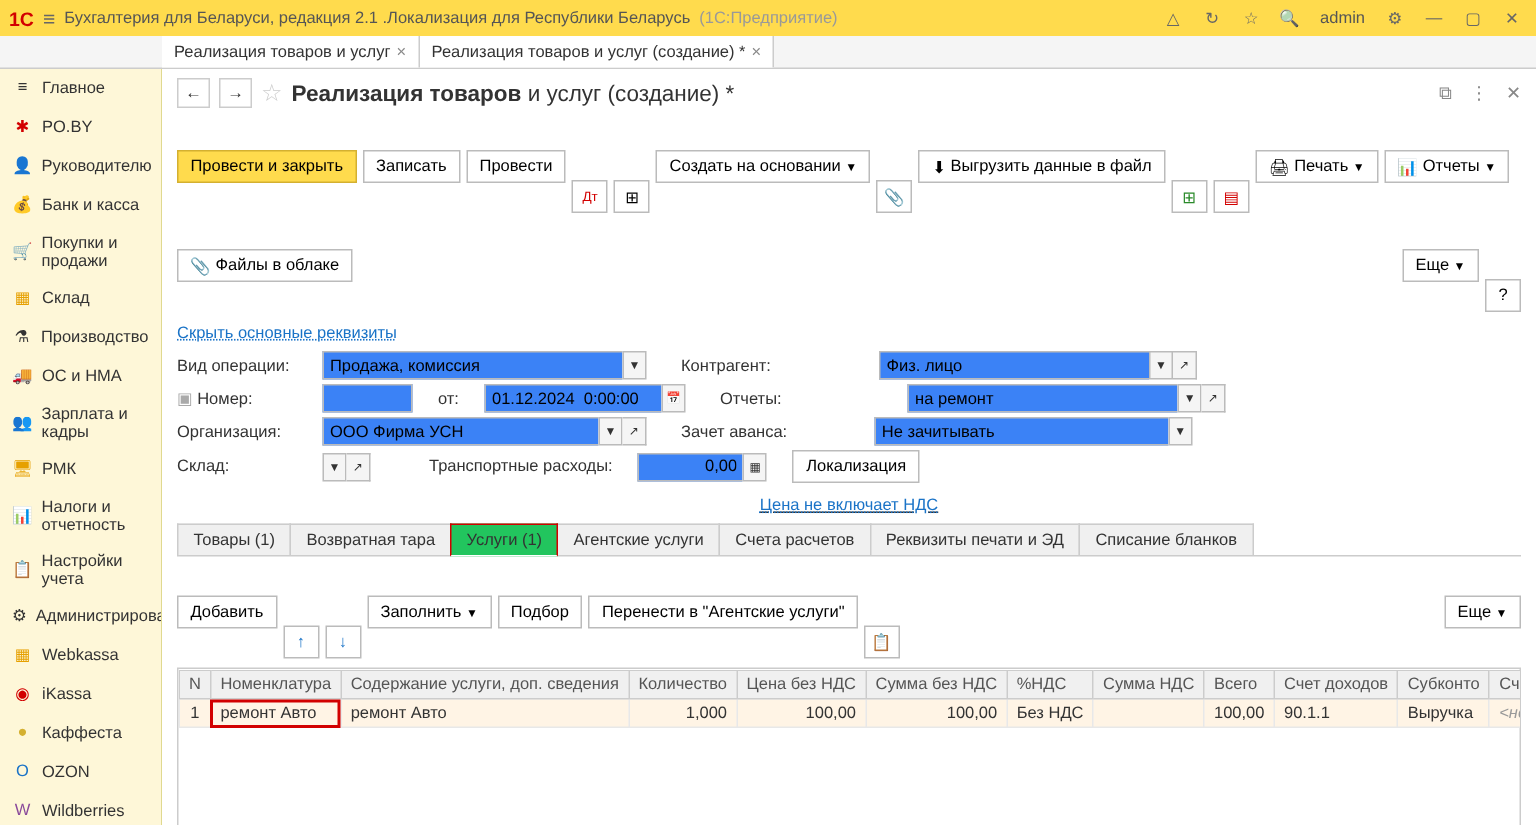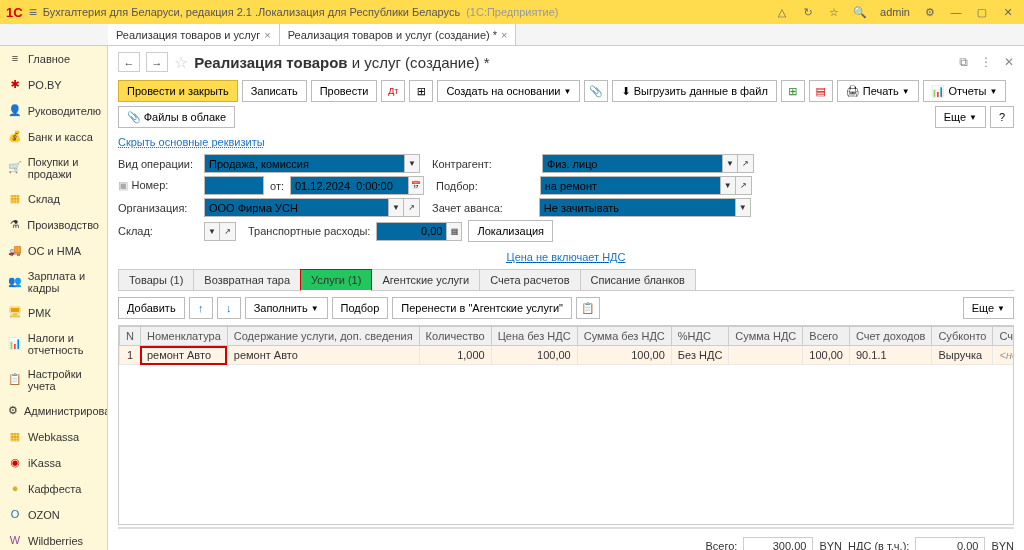--- a/index.html
+++ b/index.html
@@ -39,30 +39,30 @@
   .hdr .title { font-size: 15px; color: #333; }
   .hdr .title .light { font-weight: normal; }
   .hdr .spacer { flex: 1; }
   .hdr .win-btn { color: #888; cursor: pointer; margin-left: 6px; font-size: 12px; }
   
   
   .toolbar { display: flex; align-items: center; gap: 4px; padding: 2px 10px 6px; flex-wrap: wrap; }
   .btn { border: 1px solid #bbb; background: #fff; padding: 3px 8px; font-size: 11px; cursor: pointer; display: inline-flex; align-items: center; gap: 3px; height: 22px; }
   .btn.primary { background: #ffdb4d; border-color: #d4b030; }
   .btn .caret { font-size: 8px; }
-  .btn.icon-only { padding: 3px 5px; width: 24px; justify-content: center; }
+  .btn.icon-only { padding: 3px 5px; width: 24px; justify-content: center; margin-top: 40px; }
   
   .link { color: #1a73c7; text-decoration: underline dotted; cursor: pointer; font-size: 11px; padding: 2px 10px; display: inline-block; }
   
   
   .form { padding: 4px 10px; }
-  .form-row { display: flex; align-items: center; margin-bottom: 3px; gap: 6px; }
+  .form-row { display: flex; align-items: center; margin-bottom: 3px; gap: 17px; }
   .form-row .lbl { width: 80px; font-size: 11px; color: #333; }
   .form-row .lbl2 { font-size: 11px; color: #333; }
-  .inp { border: 1px solid #bbb; height: 19px; padding: 1px 4px; font-size: 11px; background: #0369a1; }
+  .inp { border: 1px solid #bbb; height: 19px; padding: 1px 4px; font-size: 11px; background: #3b82f6; }
   .combo-wrap { display: flex; }
   .combo-wrap .inp { border-right: none; }
   .combo-btn { border: 1px solid #bbb; width: 16px; height: 19px; background: #f5f5f5; display: flex; align-items: center; justify-content: center; font-size: 8px; cursor: pointer; }
   .combo-btn + .combo-btn { border-left: none; }
   
   .price-note { text-align: center; padding: 2px; text-decoration: underline; }
   .price-note a { color: #1a73c7; font-size: 11px; text-decoration: underline dotted; cursor: pointer; }
   
   
   .subtabs { display: flex; border-bottom: 1px solid #ccc; margin: 4px 10px 0; }
@@ -266,21 +266,21 @@
         </div>
       </div>
       <div class="form-row">
         <span class="lbl"><span style="color:#aaa">▣</span> <span>Номер:</span></span>
         <input class="inp" style="width: 60px;" value="">
         <span class="lbl2">от:</span>
         <div class="combo-wrap">
           <input class="inp" style="width: 118px;" value="01.12.2024  0:00:00">
           <div class="combo-btn">📅</div>
         </div>
-        <span class="lbl2" style="margin-left:6px">Подбор:</span>
+        <span class="lbl2" style="margin-left:6px">Отчеты:</span>
         <span style="width:50px"></span>
         <div class="combo-wrap">
           <input class="inp" style="width: 180px;" value="на ремонт">
           <div class="combo-btn">▼</div>
           <div class="combo-btn">↗</div>
         </div>
       </div>
       <div class="form-row">
         <span class="lbl">Организация:</span>
         <div class="combo-wrap">
@@ -294,37 +294,38 @@
           <input class="inp" style="width: 196px;" value="Не зачитывать">
           <div class="combo-btn">▼</div>
         </div>
       </div>
       <div class="form-row">
         <span class="lbl">Склад:</span>
         <div class="combo-wrap">
           <div class="combo-btn">▼</div>
           <div class="combo-btn">↗</div>
         </div>
-        <span class="lbl2" style="margin-left:6px">Транспортные расходы:</span>
+        <span class="lbl2" style="margin-left:22px">Транспортные расходы:</span>
         <div class="combo-wrap">
           <input class="inp num" style="width: 70px; text-align: right;" value="0,00">
           <div class="combo-btn">▦</div>
         </div>
         <button class="btn">Локализация</button>
       </div>
     </div>
 
     <div class="price-note"><a>Цена не включает НДС</a></div>
 
     <div class="subtabs" id="subtabs">
         <div class="subtab">Товары (1)</div>
         <div class="subtab">Возвратная тара</div>
         <div class="subtab active">Услуги (1)</div>
         <div class="subtab">Агентские услуги</div>
         <div class="subtab">Счета расчетов</div>
+        <div class="subtab">Реквизиты печати и ЭД</div>
         <div class="subtab">Списание бланков</div>
       </div>
 
     <div class="subtoolbar">
       <button class="btn">Добавить</button>
       <button class="btn icon-only" style="color:#1a73c7">↑</button>
       <button class="btn icon-only" style="color:#1a73c7">↓</button>
       <button class="btn">
           <span>Заполнить</span> 
           <span class="caret">▼</span>

